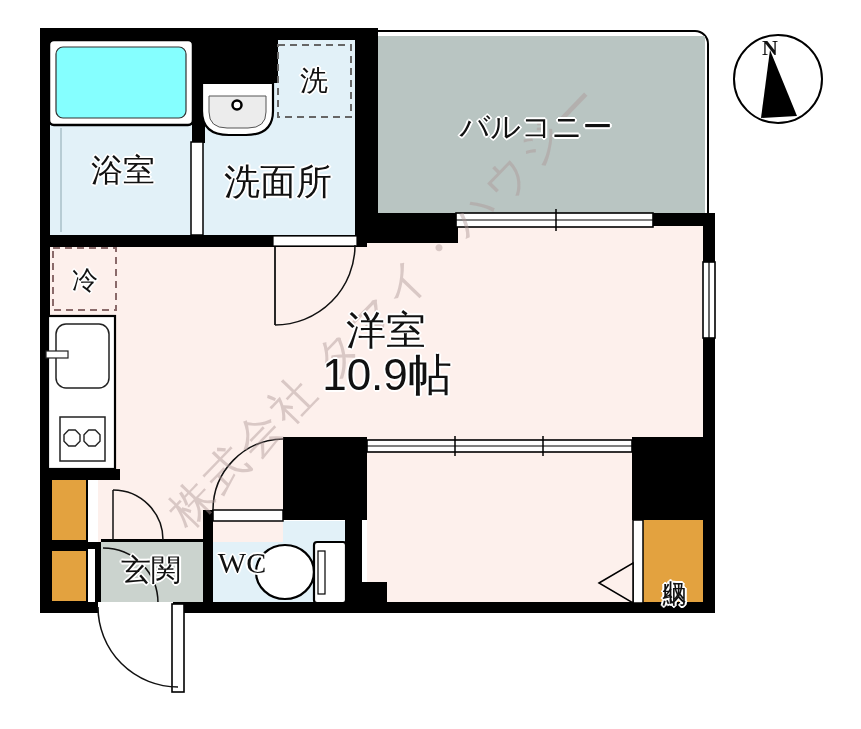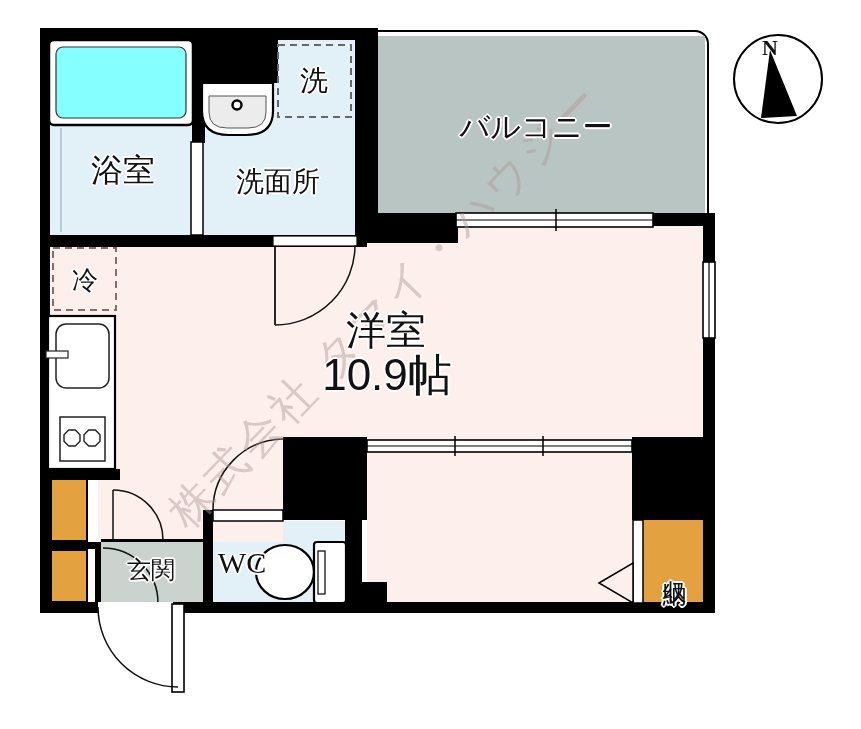--- a/index.html
+++ b/index.html
@@ -137,24 +137,24 @@
     <rect x="633" y="520" width="10" height="83" fill="#fff" stroke="#000" stroke-width="1.5"></rect>
     <polygon points="599,583 633,563 633,603" fill="#fdf0ec" stroke="#000" stroke-width="1.5"></polygon>
 
     <circle cx="778" cy="79" r="44" fill="#fff" stroke="#000" stroke-width="2"></circle>
     <polygon points="770,50 761,118 797,116" fill="#000"></polygon>
   </svg>
 
   <div id="watermark">株式会社 タマイ・ハウジー</div>
 
   <div class="label" style="left:123px;top:171px;font-size:32px;">浴室</div>
-  <div class="label" style="left:278px;top:182px;font-size:28px;">洗面所</div>
+  <div class="label" style="left:278px;top:182px;font-size:36px;">洗面所</div>
   <div class="label" style="left:314px;top:81px;font-size:28px;">洗</div>
   <div class="label" style="left:536px;top:127px;font-size:30px;">バルコニー</div>
   <div class="label" style="left:386px;top:330px;font-size:40px;">洋室</div>
   <div class="label" style="left:387px;top:375px;font-size:44px;">10.9帖</div>
   <div class="label" style="left:85px;top:281px;font-size:26px;">冷</div>
-  <div class="label" style="left:151px;top:570px;font-size:24px;">玄関</div>
+  <div class="label" style="left:151px;top:570px;font-size:30px;">玄関</div>
   <div class="label" style="left:242px;top:563px;font-size:30px;font-family:Liberation Serif, serif;">WC</div>
   <div class="label v-text" style="left:675px;top:564px;font-size:24px;">収納</div>
   <div class="label north" style="left:770px;top:48px;font-size:22px;">N</div>
 
 </div>
 
 </body></html>

